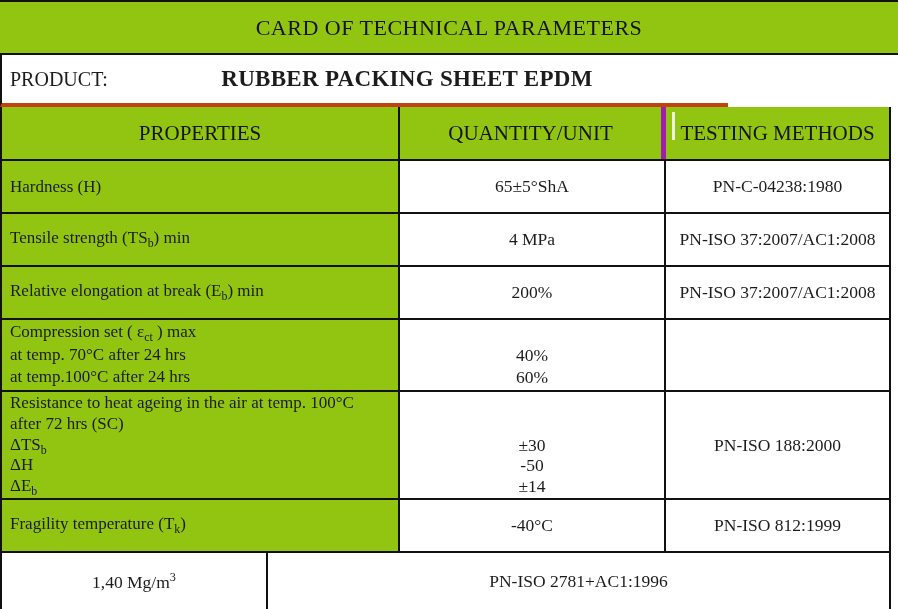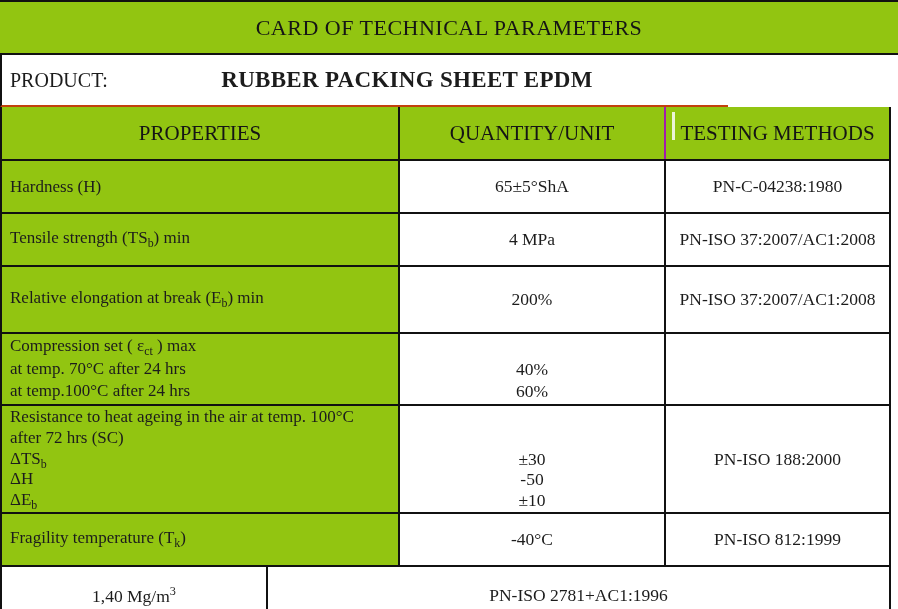--- a/index.html
+++ b/index.html
@@ -22,21 +22,21 @@
   }
   .banner-title{
     font-size:22px;letter-spacing:0.5px;
     color:#151515;
   }
   
   .product-row{
     box-sizing:border-box;
     height:52px;width:728px;
     border-left:2px solid #111;
-    border-bottom:2px solid #c2410c;
+    border-bottom:4px solid #c2410c;
     background:#fff;
     position:relative;
     display:flex;align-items:center;justify-content:center;
   }
   .product-label{
     position:absolute;left:8px;top:50%;transform:translateY(-50%);
     font-size:20px;
   }
   .product-name{
     font-size:23px;font-weight:bold;margin-left:84px;
@@ -53,21 +53,21 @@
     border-left:2px solid #111;
     border-right:2px solid #111;
     border-bottom:2px solid #111;
   }
   .hcell{
     box-sizing:border-box;
     display:flex;align-items:center;justify-content:center;
     font-size:21px;color:#151515;
   }
   .c1{width:398px;border-right:2px solid #111;}
-  .c2{width:266px;border-right:2px solid #a21caf;}
+  .c2{width:266px;border-right:5px solid #a21caf;}
   .c3{flex:1;}
   .artifact{
     position:absolute;left:670px;top:5px;width:3px;height:28px;
     background:#f6f8ee;opacity:.9;
   }
   .trow{
     box-sizing:border-box;
     display:flex;
     width:891px;
     border-left:2px solid #111;
@@ -138,21 +138,21 @@
           <div class="cell prop c1">
             <div class="line">Tensile strength (TS<sub>b</sub>) min</div>
           </div>
           <div class="cell qty c2">
             <div class="line">4 MPa</div>
           </div>
           <div class="cell mth c3">
             <div class="line">PN-ISO 37:2007/AC1:2008</div>
           </div>
         </div>
-        <div class="trow" style="height: 67px;">
+        <div class="trow" style="height: 53px;">
           <div class="cell prop c1">
             <div class="line">Relative elongation at break (E<sub>b</sub>) min</div>
           </div>
           <div class="cell qty c2">
             <div class="line">200%</div>
           </div>
           <div class="cell mth c3">
             <div class="line">PN-ISO 37:2007/AC1:2008</div>
           </div>
         </div>
@@ -174,21 +174,21 @@
             <div class="line" style="line-height: 20.8px; height: 20.8px;">after 72 hrs (SC)</div>
             <div class="line" style="line-height: 20.8px; height: 20.8px;">ΔTS<sub>b</sub></div>
             <div class="line" style="line-height: 20.8px; height: 20.8px;">ΔH</div>
             <div class="line" style="line-height: 20.8px; height: 20.8px;">ΔE<sub>b</sub></div>
           </div>
           <div class="cell qty c2">
             <div class="line" style="line-height: 20.8px; height: 20.8px;">&nbsp;</div>
             <div class="line" style="line-height: 20.8px; height: 20.8px;">&nbsp;</div>
             <div class="line" style="line-height: 20.8px; height: 20.8px;">±30</div>
             <div class="line" style="line-height: 20.8px; height: 20.8px;">-50</div>
-            <div class="line" style="line-height: 20.8px; height: 20.8px;">±10</div>
+            <div class="line" style="line-height: 20.8px; height: 20.8px;">±14</div>
           </div>
           <div class="cell mth c3">
             <div class="line" style="line-height: 20.8px; height: 20.8px;">&nbsp;</div>
             <div class="line" style="line-height: 20.8px; height: 20.8px;">&nbsp;</div>
             <div class="line" style="line-height: 20.8px; height: 20.8px; text-align: center;">PN-ISO 188:2000</div>
             <div class="line" style="line-height: 20.8px; height: 20.8px;">&nbsp;</div>
             <div class="line" style="line-height: 20.8px; height: 20.8px;">&nbsp;</div>
           </div>
         </div>
         <div class="trow" style="height: 53px;">

